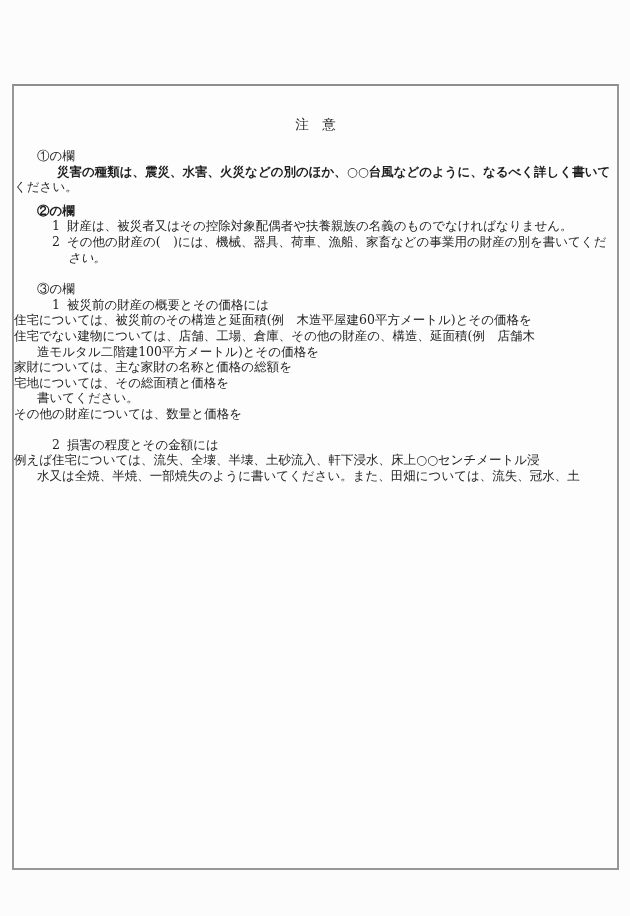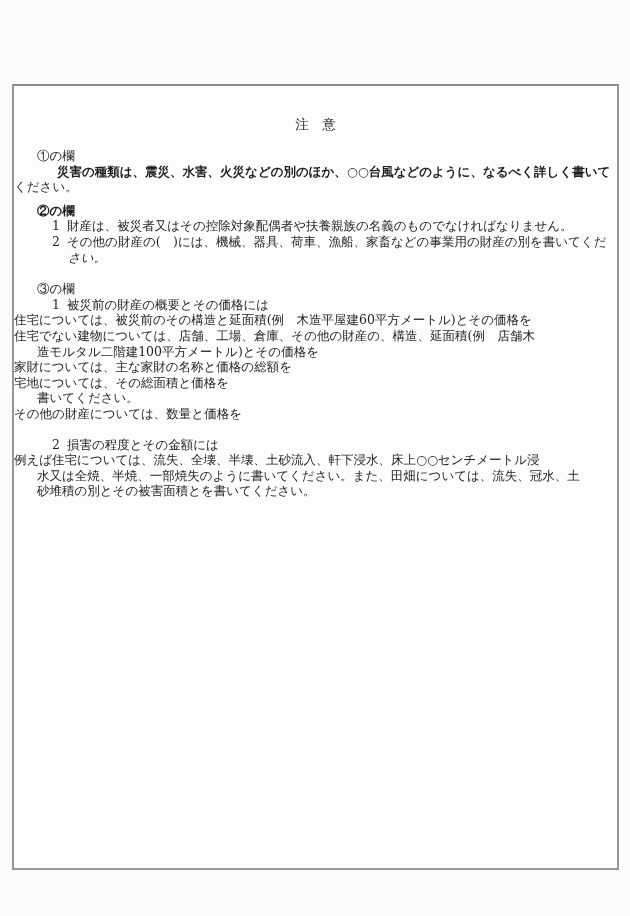--- a/index.html
+++ b/index.html
@@ -86,17 +86,16 @@
       <div class="ln sf">住宅でない建物については、店舗、工場、倉庫、その他の財産の、構造、延面積(例　店舗木</div>
       <div class="ln sc">造モルタル二階建100平方メートル)とその価格を</div>
       <div class="ln sf">家財については、主な家財の名称と価格の総額を</div>
       <div class="ln sf">宅地については、その総面積と価格を</div>
       <div class="ln sc">書いてください。</div>
       <div class="ln sf">その他の財産については、数量と価格を</div>
 
       <div class="ln it g15"><span class="num">2</span><span>損害の程度とその金額には</span></div>
       <div class="ln sf">例えば住宅については、流失、全壊、半壊、土砂流入、軒下浸水、床上○○センチメートル浸</div>
       <div class="ln sc">水又は全焼、半焼、一部焼失のように書いてください。また、田畑については、流失、冠水、土</div>
-      <div class="ln sc">砂堆積の別とその被害面積とを書いてください。</div>
     </div>
 
   </div>
 </div>
 
 </body></html>

